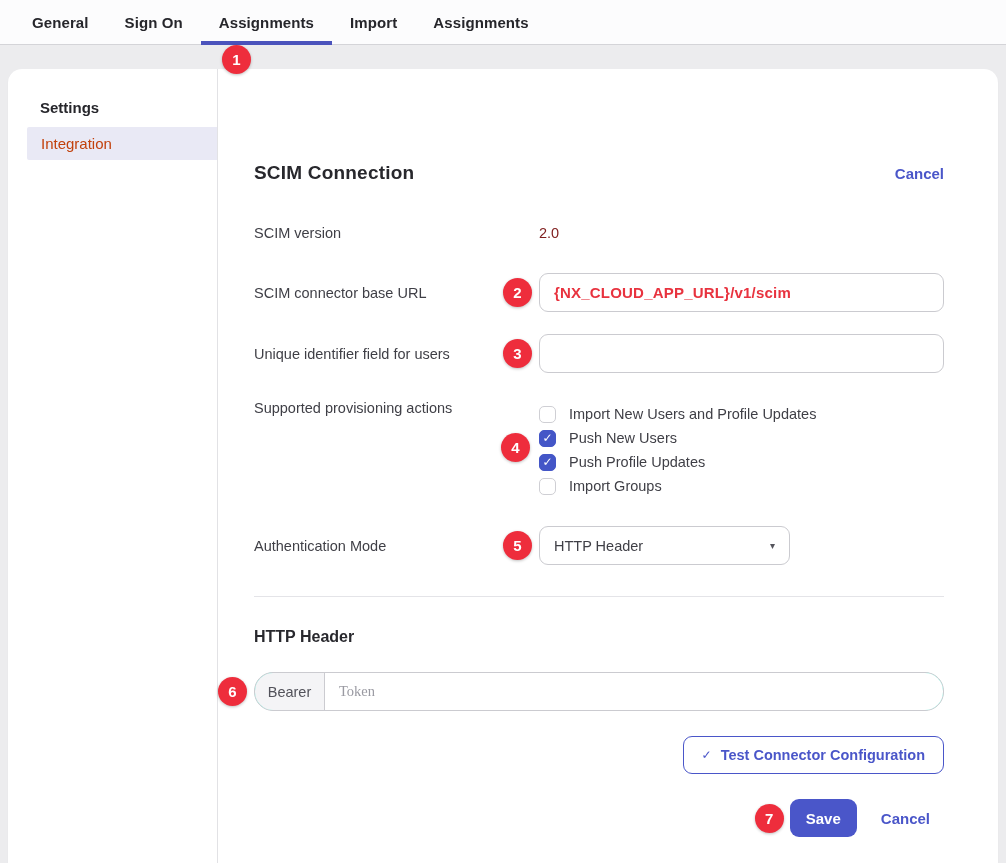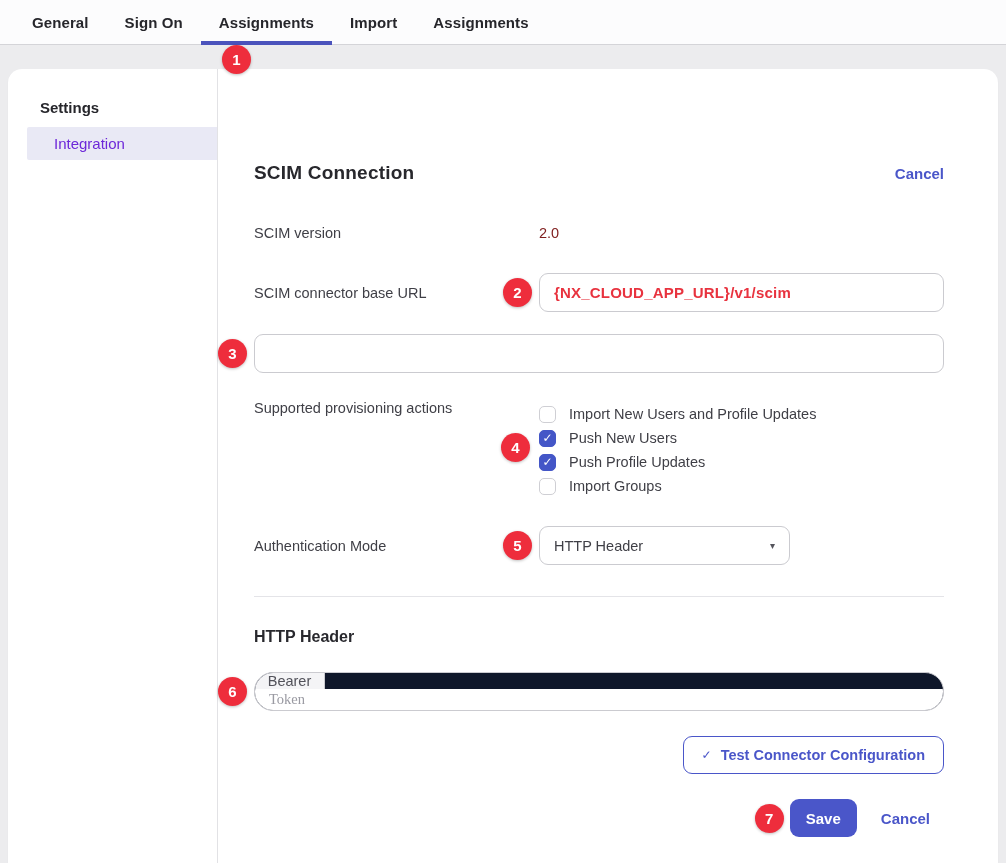--- a/index.html
+++ b/index.html
@@ -79,23 +79,23 @@
     font-size: 15px;
     font-weight: 700;
     color: #26262b;
     margin-bottom: 11px;
   }
   .sidebar-item {
     margin-left: 19px;
     height: 33px;
     display: flex;
     align-items: center;
-    padding-left: 27px;
-    font-size: 15px;
-    color: #6d28d9;
+    padding-left: 14px;
+    font-size: 15px;
+    color: #c2410c;
     cursor: pointer;
     border-radius: 2px 0 0 2px;
   }
   .sidebar-item.selected { background: #e9e9f5; }
 
   
   .main {
     flex: 1;
     padding: 93px 54px 0 36px;
     position: relative;
@@ -229,22 +229,21 @@
   }
 
   
   .input-group {
     display: flex;
     width: 100%;
     height: 39px;
     border: 1px solid #cbcbd0;
     border-radius: 19px;
     overflow: hidden;
-    background: #0f172a;
-    flex-direction: column;
+    background: #5eead4;
   }
   .input-prefix {
     width: 70px;
     flex: none;
     background: #f4f4f6;
     border-right: 1px solid #cbcbd0;
     display: flex;
     align-items: center;
     justify-content: center;
     font-size: 14.5px;
@@ -343,20 +342,21 @@
 
     <div class="form-row mt-31">
       <div class="form-label">SCIM connector base URL</div>
       <div class="form-field">
         <div class="badge field-badge">2</div>
         <input class="text-input url-red" type="text" value="{NX_CLOUD_APP_URL}/v1/scim" style="">
       </div>
     </div>
 
     <div class="form-row mt-22">
+      <div class="form-label">Unique identifier field for users</div>
       <div class="form-field">
         <div class="badge field-badge">3</div>
         <input class="text-input" type="text" value="" style="">
       </div>
     </div>
 
     <div class="form-row top mt-27">
       <div class="form-label">Supported provisioning actions</div>
       <div class="form-field checkbox-list">
         <div class="badge cb-badge">4</div>

